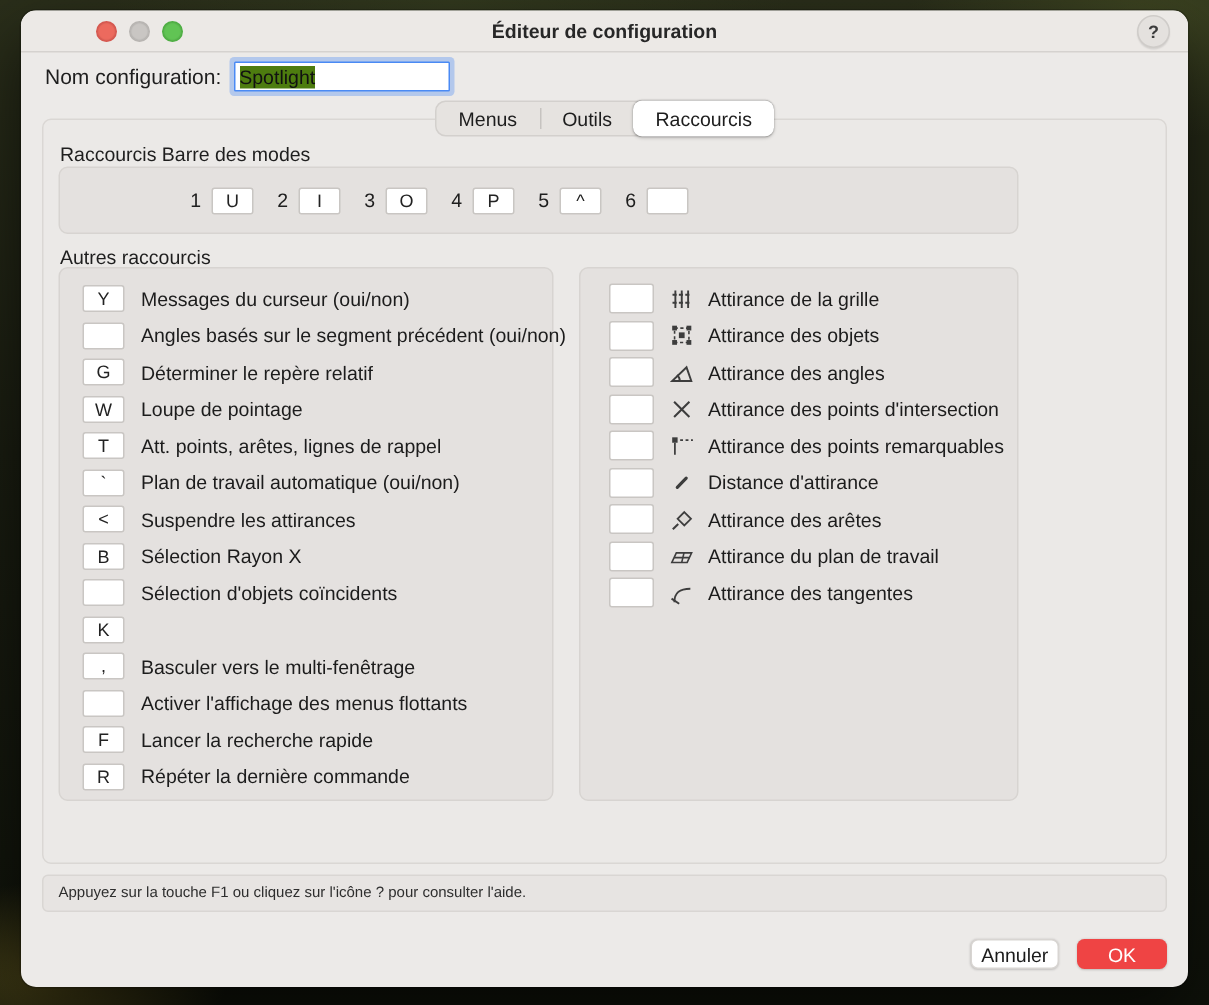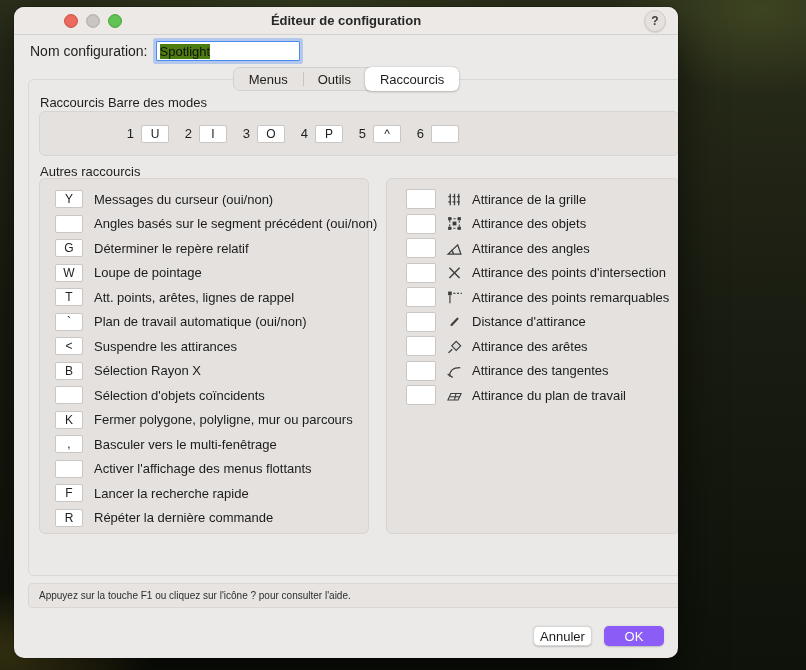--- a/index.html
+++ b/index.html
@@ -4,21 +4,21 @@
 <style>
   html,body{margin:0;padding:0;width:806px;height:670px;overflow:hidden;
     font-family:"Liberation Sans",sans-serif;}
   body{
     background:
       radial-gradient(160px 90px at 40px 650px, rgba(150,130,40,.45), transparent 70%),
       radial-gradient(220px 120px at 760px 10px, rgba(80,90,40,.5), transparent 70%),
       radial-gradient(300px 160px at 300px 0px, rgba(60,70,35,.45), transparent 75%),
       linear-gradient(180deg,#2a2e1a 0%,#1a1d11 45%,#0f120a 100%);
   }
-  .window{position:absolute;left:14px;top:7px;width:664px;height:651px;
+  .window{position:absolute;left:14px;top:7px;width:778px;height:651px;
     background:#ECEAE8;border-radius:10px;overflow:hidden;
     box-shadow:0 20px 45px rgba(0,0,0,.6), 0 0 0 1px rgba(0,0,0,.18);}
   
   .titlebar{position:absolute;left:0;top:0;right:0;height:27px;background:#ECE9E6;
     border-bottom:1px solid #D5D2CF;display:flex;align-items:center;}
   .lights{position:absolute;left:50px;top:0;height:27px;display:flex;align-items:center;gap:8px;}
   .light{width:12px;height:12px;border-radius:50%;display:inline-block;box-shadow:inset 0 0 1px rgba(0,0,0,.25);}
   .light.red{background:#EC6A5E;border:.5px solid #D55850;}
   .light.gray{background:#C9C6C3;border:.5px solid #B8B5B2;}
   .light.green{background:#61C454;border:.5px solid #4FAE44;}
@@ -193,21 +193,20 @@
           <span class="lbl">Sélection Rayon X</span>
         </div>
 
         <div class="row">
           <input class="keybox" type="text" style="">
           <span class="lbl">Sélection d'objets coïncidents</span>
         </div>
 
         <div class="row">
           <input class="keybox" type="text" value="K" style="">
-          <span class="lbl">Fermer polygone, polyligne, mur ou parcours</span>
         </div>
 
         <div class="row">
           <input class="keybox" type="text" value="," style="">
           <span class="lbl">Basculer vers le multi-fenêtrage</span>
         </div>
 
         <div class="row">
           <input class="keybox" type="text" style="">
           <span class="lbl">Activer l'affichage des menus flottants</span>
@@ -310,48 +309,48 @@
               <path d="M2.4 14L5.8 10.6" stroke="#3d3d3d" stroke-width="1.3" fill="none"></path>
             </svg>
           </span>
           <span class="lbl">Attirance des arêtes</span>
         </div>
 
         <div class="row">
           <input class="keybox lg" type="text" style="">
           <span class="snap-icon">
             <svg viewBox="0 0 16 16">
-              <g stroke="#3d3d3d" stroke-width="1.2" fill="none">
-                <path d="M3.4 13.6C3.4 8 6.2 5.2 13.4 5.2"></path>
-                <path d="M1.6 11.4L6.4 14.6"></path>
-              </g>
-            </svg>
-          </span>
-          <span class="lbl">Attirance des tangentes</span>
-        </div>
-
-        <div class="row">
-          <input class="keybox lg" type="text" style="">
-          <span class="snap-icon">
-            <svg viewBox="0 0 16 16">
               <g stroke="#3d3d3d" stroke-width="1" fill="none">
                 <path d="M1.8 12.2L4.6 6.2H14.2L11.4 12.2Z"></path>
                 <path d="M3.2 9.2h9.6"></path>
                 <path d="M9.4 6.2L8 12.2"></path>
               </g>
             </svg>
           </span>
           <span class="lbl">Attirance du plan de travail</span>
         </div>
+
+        <div class="row">
+          <input class="keybox lg" type="text" style="">
+          <span class="snap-icon">
+            <svg viewBox="0 0 16 16">
+              <g stroke="#3d3d3d" stroke-width="1.2" fill="none">
+                <path d="M3.4 13.6C3.4 8 6.2 5.2 13.4 5.2"></path>
+                <path d="M1.6 11.4L6.4 14.6"></path>
+              </g>
+            </svg>
+          </span>
+          <span class="lbl">Attirance des tangentes</span>
+        </div>
       </div>
 
   </div>
 
   <div class="footerbar">
     <span>Appuyez sur la touche F1 ou cliquez sur l'icône ? pour consulter l'aide.</span>
   </div>
 
   <div class="actions">
     <div class="btn cancel">Annuler</div>
-    <div class="btn ok" style="background: #8b5cf6;">OK</div>
+    <div class="btn ok" style="background: #ef4444;">OK</div>
   </div>
 
 </div>
 
 </body></html>

